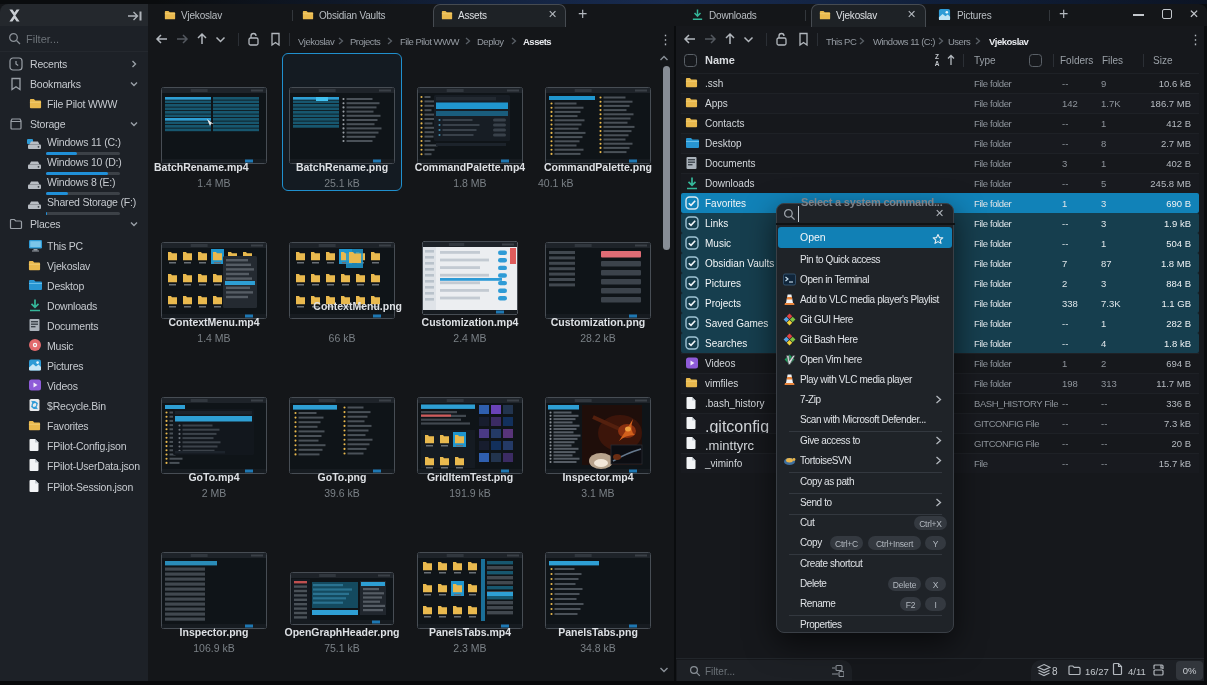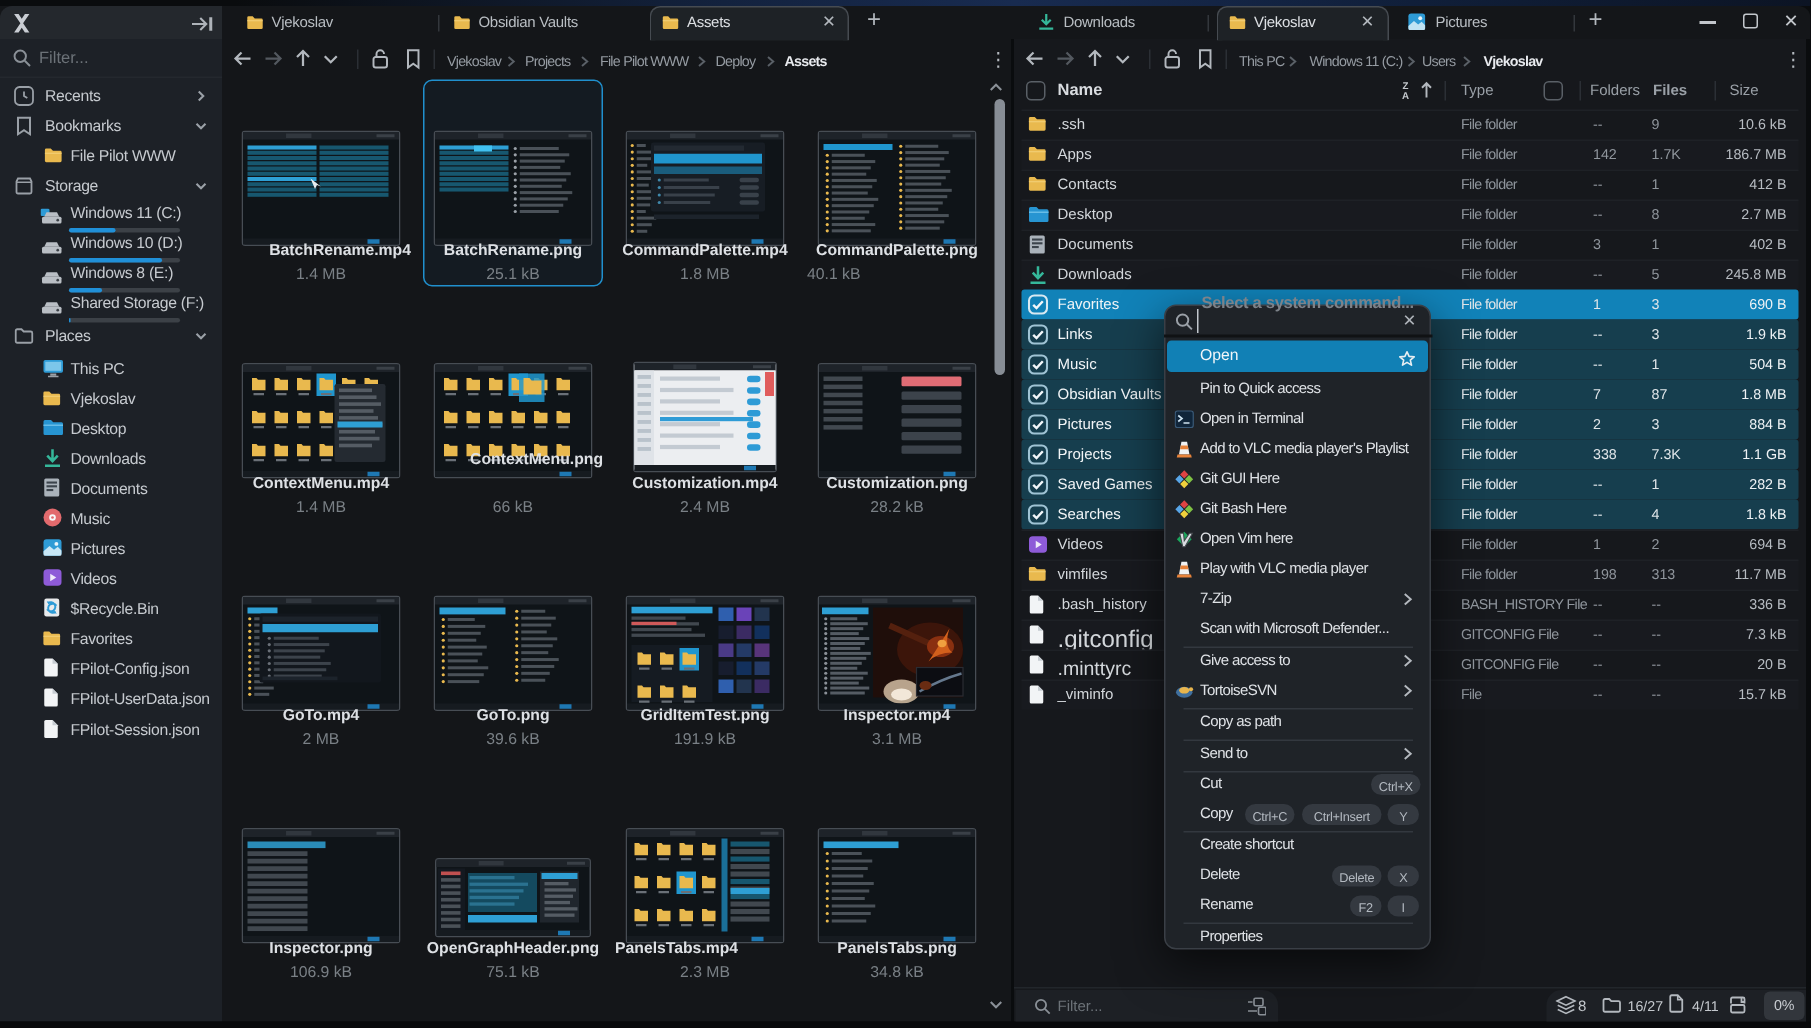--- a/index.html
+++ b/index.html
@@ -314,21 +314,21 @@
     <rect x="52" y="24.0" width="46" height="2.7" fill="#17576f"></rect>
     <rect x="52" y="27.5" width="46" height="2.7" fill="#17576f"></rect>
     <rect x="52" y="31.0" width="46" height="2.7" fill="#17576f"></rect>
     <rect x="52" y="34.5" width="46" height="2.7" fill="#17576f"></rect>
     <rect x="52" y="38.0" width="46" height="2.7" fill="#17576f"></rect>
     <rect x="52" y="41.5" width="46" height="2.7" fill="#17576f"></rect>
     <path d="M46 32 l3 7 l1.3-2.6 l2.6 0.9 z" fill="#e8ecef"></path>
     <rect x="1" y="72" width="104" height="4" fill="#161b20"></rect>
     <rect x="84" y="72.5" width="8" height="3" fill="#2090d8" opacity="0.8"></rect>
   </svg>
-<div class="txt" style="left:154px;top:161px;width:120px;text-align:right;color:#dde0e4;font-size:10.5px;font-weight:600">BatchRename.mp4</div>
+<div class="txt" style="left:154px;top:161px;width:120px;text-align:left;color:#dde0e4;font-size:10.5px;font-weight:600">BatchRename.mp4</div>
 <div class="txt" style="left:154px;top:177px;width:120px;text-align:center;color:#7a8086;font-size:10.5px;font-weight:400">1.4 MB</div>
 <svg style="left:289.0px;top:87px" width="106" height="77" viewBox="0 0 106 77">
     <rect x="0.5" y="0.5" width="105" height="76" rx="2" fill="#0f1418" stroke="#474d54" stroke-width="1"></rect>
     <rect x="1" y="1" width="104" height="5" fill="#1e2329"></rect>
     <rect x="29.680000000000003" y="2" width="16.96" height="3" fill="#31373e"></rect>
     <rect x="90" y="2.5" width="12" height="2" fill="#3a4047"></rect>
     <rect x="4" y="10" width="46" height="2.7" fill="#2e9fd4"></rect>
     <rect x="4" y="13.5" width="46" height="2.7" fill="#17576f"></rect>
     <rect x="4" y="17.0" width="46" height="2.7" fill="#17576f"></rect>
     <rect x="4" y="20.5" width="46" height="2.7" fill="#17576f"></rect>
@@ -955,21 +955,21 @@
     <rect x="70" y="34.0" width="26" height="3.4" fill="#17576f"></rect>
     <rect x="70" y="39.0" width="26" height="3.4" fill="#41484f"></rect>
     <rect x="70" y="44.0" width="26" height="3.4" fill="#17576f"></rect>
     <rect x="70" y="49.0" width="26" height="3.4" fill="#41484f"></rect>
     <rect x="70" y="54.0" width="26" height="3.4" fill="#41484f"></rect>
     <rect x="70" y="59.0" width="26" height="3.4" fill="#41484f"></rect>
     <rect x="70" y="40" width="26" height="4" fill="#2e9fd4"></rect>
     <rect x="1" y="72" width="104" height="4" fill="#161b20"></rect>
     <rect x="84" y="72.5" width="8" height="3" fill="#2090d8" opacity="0.8"></rect>
   </svg>
-<div class="txt" style="left:410px;top:626px;width:120px;text-align:left;color:#dde0e4;font-size:10.5px;font-weight:600">PanelsTabs.mp4</div>
+<div class="txt" style="left:410px;top:626px;width:120px;text-align:center;color:#dde0e4;font-size:10.5px;font-weight:600">PanelsTabs.mp4</div>
 <div class="txt" style="left:410px;top:642px;width:120px;text-align:center;color:#7a8086;font-size:10.5px;font-weight:400">2.3 MB</div>
 <svg style="left:545.0px;top:552px" width="106" height="77" viewBox="0 0 106 77">
     <rect x="0.5" y="0.5" width="105" height="76" rx="2" fill="#0f1418" stroke="#474d54" stroke-width="1"></rect>
     <rect x="1" y="1" width="104" height="5" fill="#1e2329"></rect>
     <rect x="29.680000000000003" y="2" width="16.96" height="3" fill="#31373e"></rect>
     <rect x="90" y="2.5" width="12" height="2" fill="#3a4047"></rect>
     <rect x="4" y="9" width="50" height="4.4" fill="#2e9fd4"></rect>
     <circle cx="6.5" cy="17" r="1.05" fill="#e9b94e"></circle>
     <rect x="9.5" y="16" width="20" height="2" fill="#4a5158"></rect>
     <circle cx="6.5" cy="22" r="1.05" fill="#e9b94e"></circle>
@@ -1009,21 +1009,21 @@
     <text x="6" y="13" font-size="6.5" font-weight="bold" fill="#c3c7cc" text-anchor="middle" font-family="Liberation Sans">A</text>
   </svg>
 <svg style="left:946px;top:53px" width="10" height="14" viewBox="0 0 10 14">
     <path d="M5 12 V2.5 M2 5.5 L5 2.5 L8 5.5" stroke="#b3b8be" stroke-width="1.3" fill="none"></path>
   </svg>
 <div class="abs" style="left:963px;top:54px;width:1px;height:13px;background:#2b2f35"></div>
 <div class="txt" style="left:974px;top:55px;color:#9aa0a7;font-size:10px;font-weight:400;">Type</div>
 <div class="abs" style="left:1029px;top:54px;width:13px;height:13px;border:1.3px solid #5a6067;border-radius:3.5px"></div>
 <div class="abs" style="left:1053px;top:54px;width:1px;height:13px;background:#2b2f35"></div>
 <div class="txt" style="left:1060px;top:55px;color:#9aa0a7;font-size:10px;font-weight:400;">Folders</div>
-<div class="txt" style="left:1102px;top:55px;color:#9aa0a7;font-size:10px;font-weight:700;">Files</div>
+<div class="txt" style="left:1102px;top:55px;color:#9aa0a7;font-size:10px;font-weight:400;">Files</div>
 <div class="abs" style="left:1143px;top:54px;width:1px;height:13px;background:#2b2f35"></div>
 <div class="txt" style="left:1153px;top:55px;color:#9aa0a7;font-size:10px;font-weight:400;">Size</div>
 <div class="abs" style="left:681px;top:73px;width:518px;height:20px;background:#16181c"></div>
 <div class="abs" style="left:681px;top:73px;width:518px;height:1px;background:#1e2126"></div>
 <svg style="left:685px;top:76px" width="13" height="13" viewBox="0 0 14 14">
 <path d="M1 3.2 Q1 2.2 2 2.2 H5.2 L6.8 3.8 H12 Q13 3.8 13 4.8 V11 Q13 12 12 12 H2 Q1 12 1 11 Z" fill="#e9b94e"></path>
 <path d="M1 5.2 H13 V6 H1 Z" fill="#f3d27b"></path>
   </svg>
 <div class="txt" style="left:705px;top:77.5px;color:#d3d7db;font-size:10px;font-weight:400;">.ssh</div>
 <div class="txt" style="left:974px;top:78px;color:#8f959c;font-size:9.5px;font-weight:400;letter-spacing:-0.4px">File folder</div>

